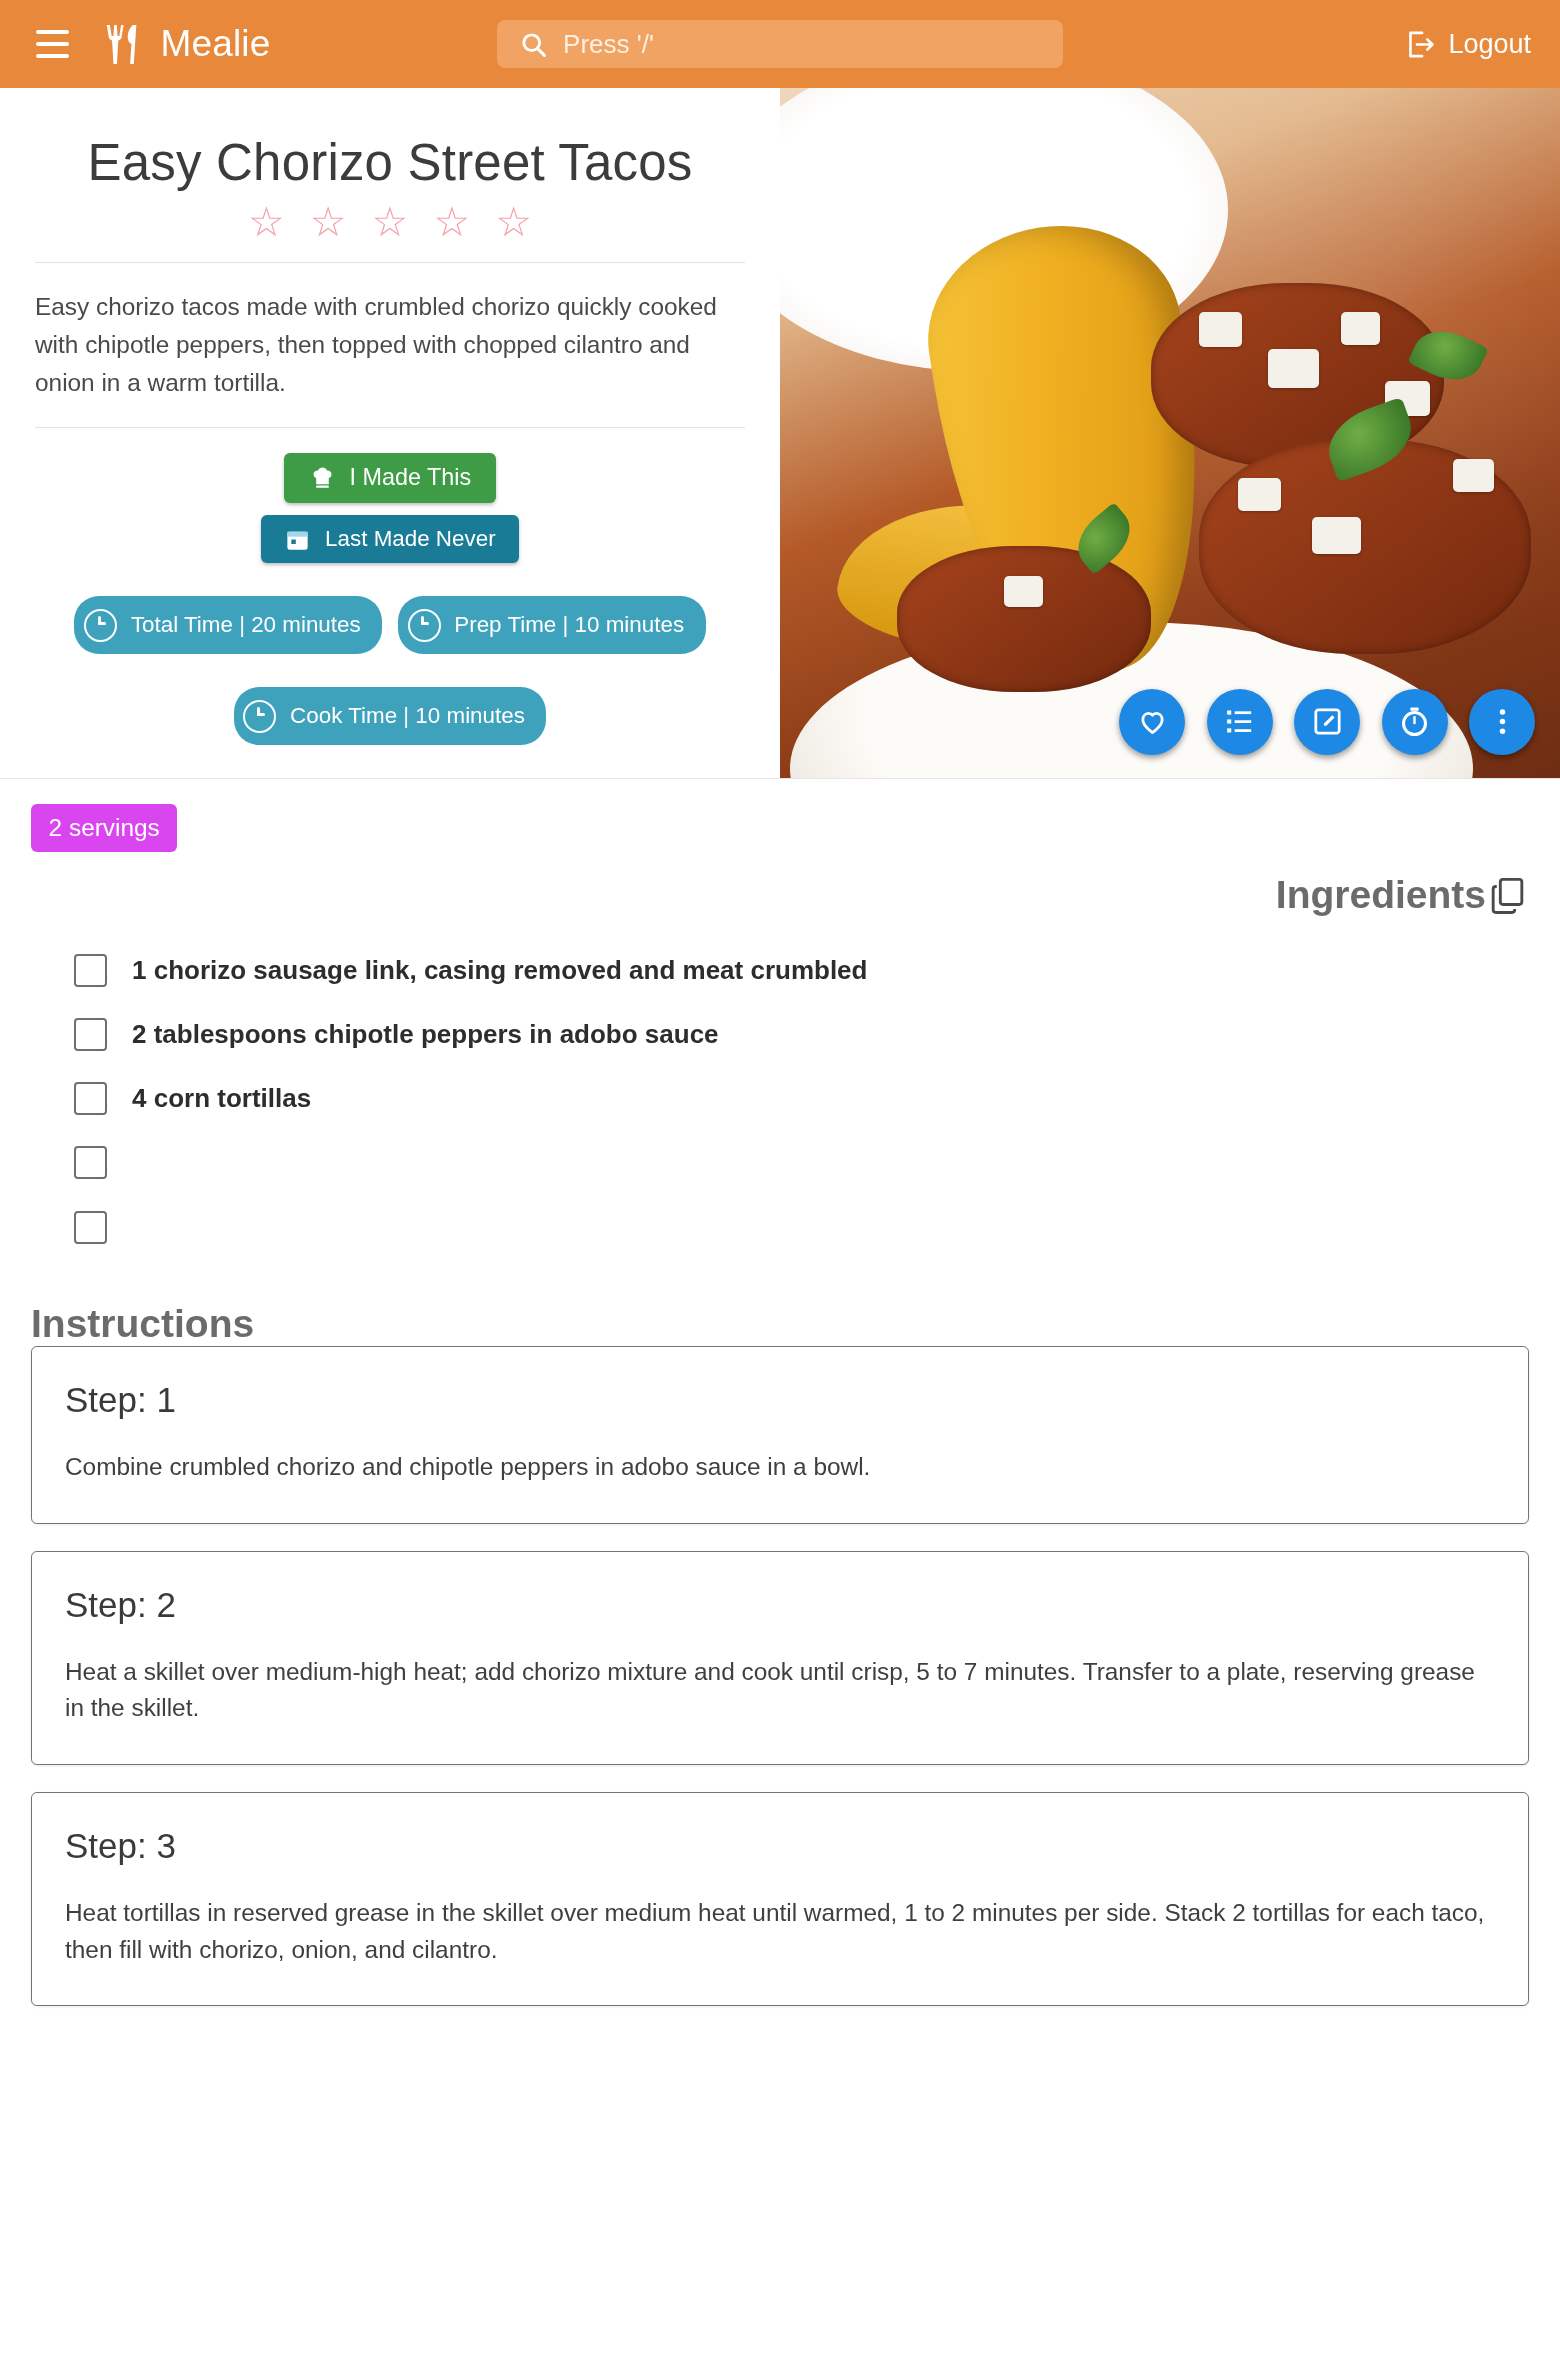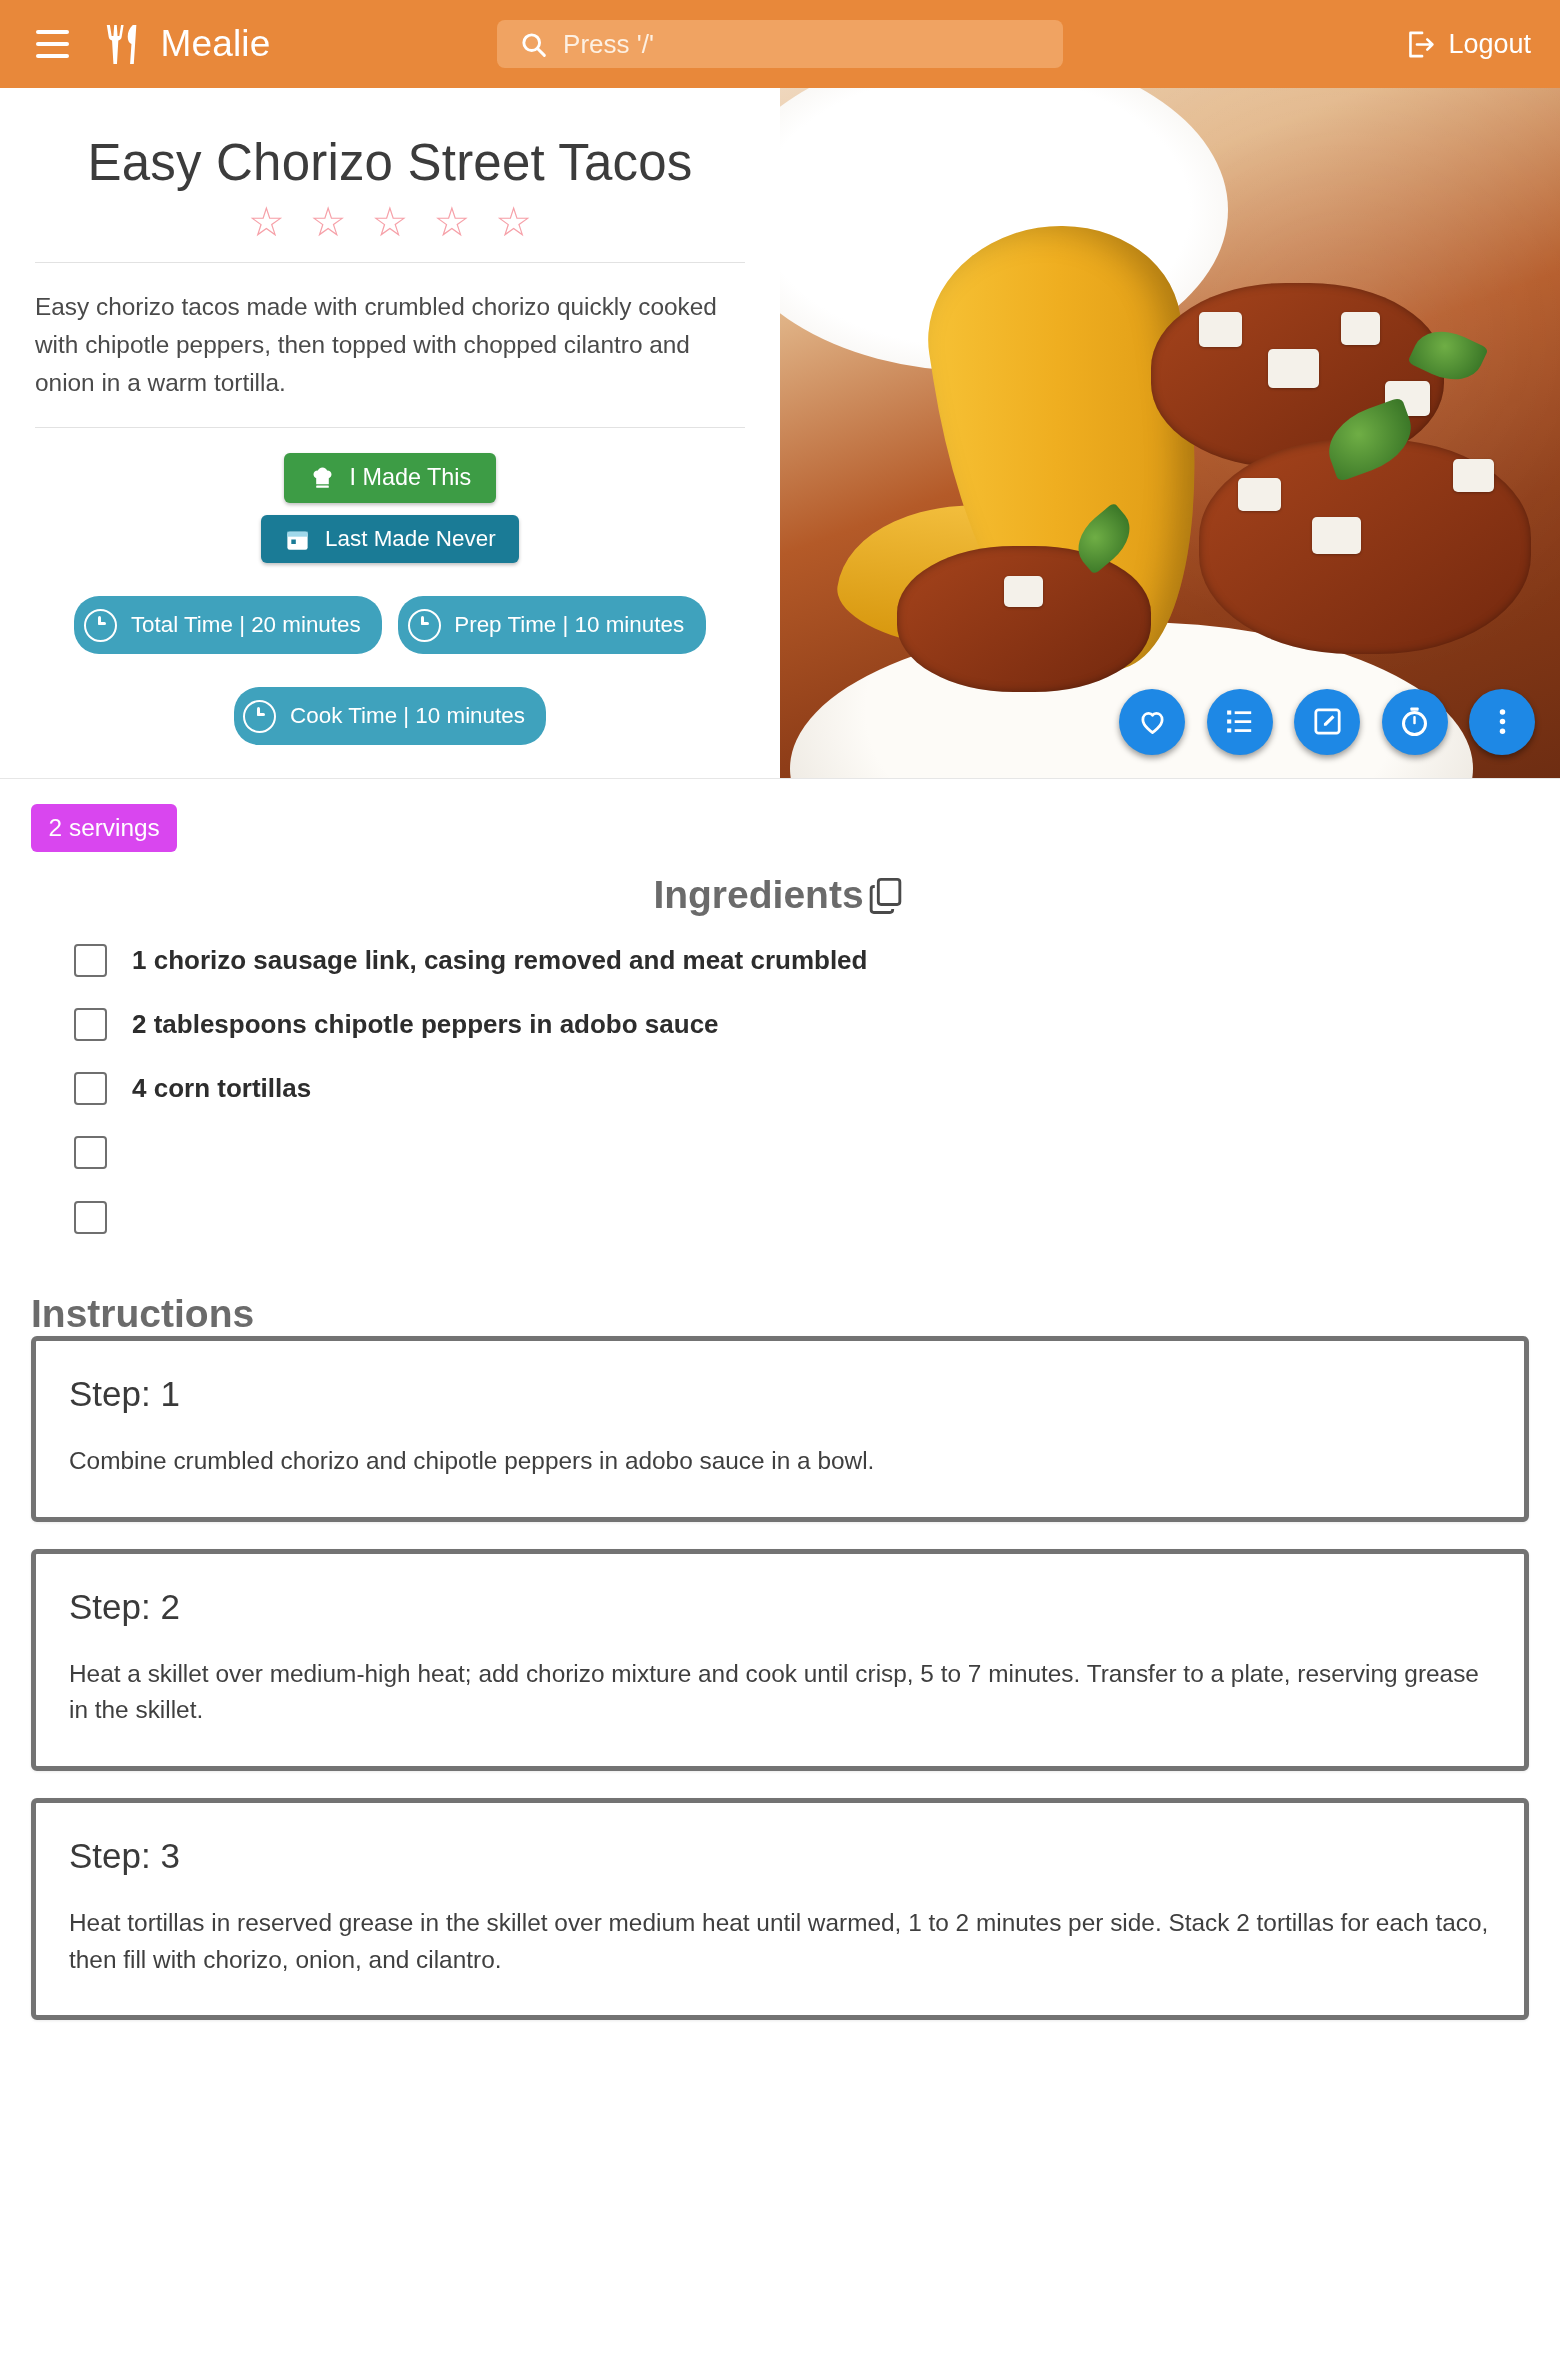--- a/index.html
+++ b/index.html
@@ -218,22 +218,22 @@
   .servings-chip {
     display: inline-flex; align-items: center;
     background: #d946ef;
     color: #ffffff;
     border-radius: 5.9px;
     padding: 9.8px 17.6px;
     font-size: 24.4px;
     margin: 25px 0 21.5px 0;
   }
   .section-head {
-    display: flex; align-items: center; justify-content: center;
-    margin-bottom: 11px;
+    display: flex; align-items: center; justify-content: flex-end;
+    margin-bottom: 21px;
   }
   .section-title {
     font-size: 39px;
     color: #6b6b6b;
     font-weight: bold;
     margin: 0;
   }
   .copy-icon { width: 43px; height: 43px; cursor: pointer; }
 
   .ing-list { margin: 0; padding: 0; list-style: none; }
@@ -247,21 +247,21 @@
   .checkbox {
     width: 33px; height: 33px;
     border: 2.9px solid #6f6f6f;
     border-radius: 3.9px;
     flex: none;
     cursor: pointer;
   }
 
   .instructions-title { margin-top: 43px; }
   .step-card {
-    border: 5px solid #737373;
+    border: 1px solid #737373;
     border-radius: 5.9px;
     box-shadow: 0 1px 2.9px rgba(0,0,0,.08);
     padding: 33px 33px 37px 33px;
     margin-bottom: 27px;
     background: #fff;
   }
   .step-title {
     font-size: 35px;
     color: #3a3a3a;
     margin: 0 0 29px 0;

